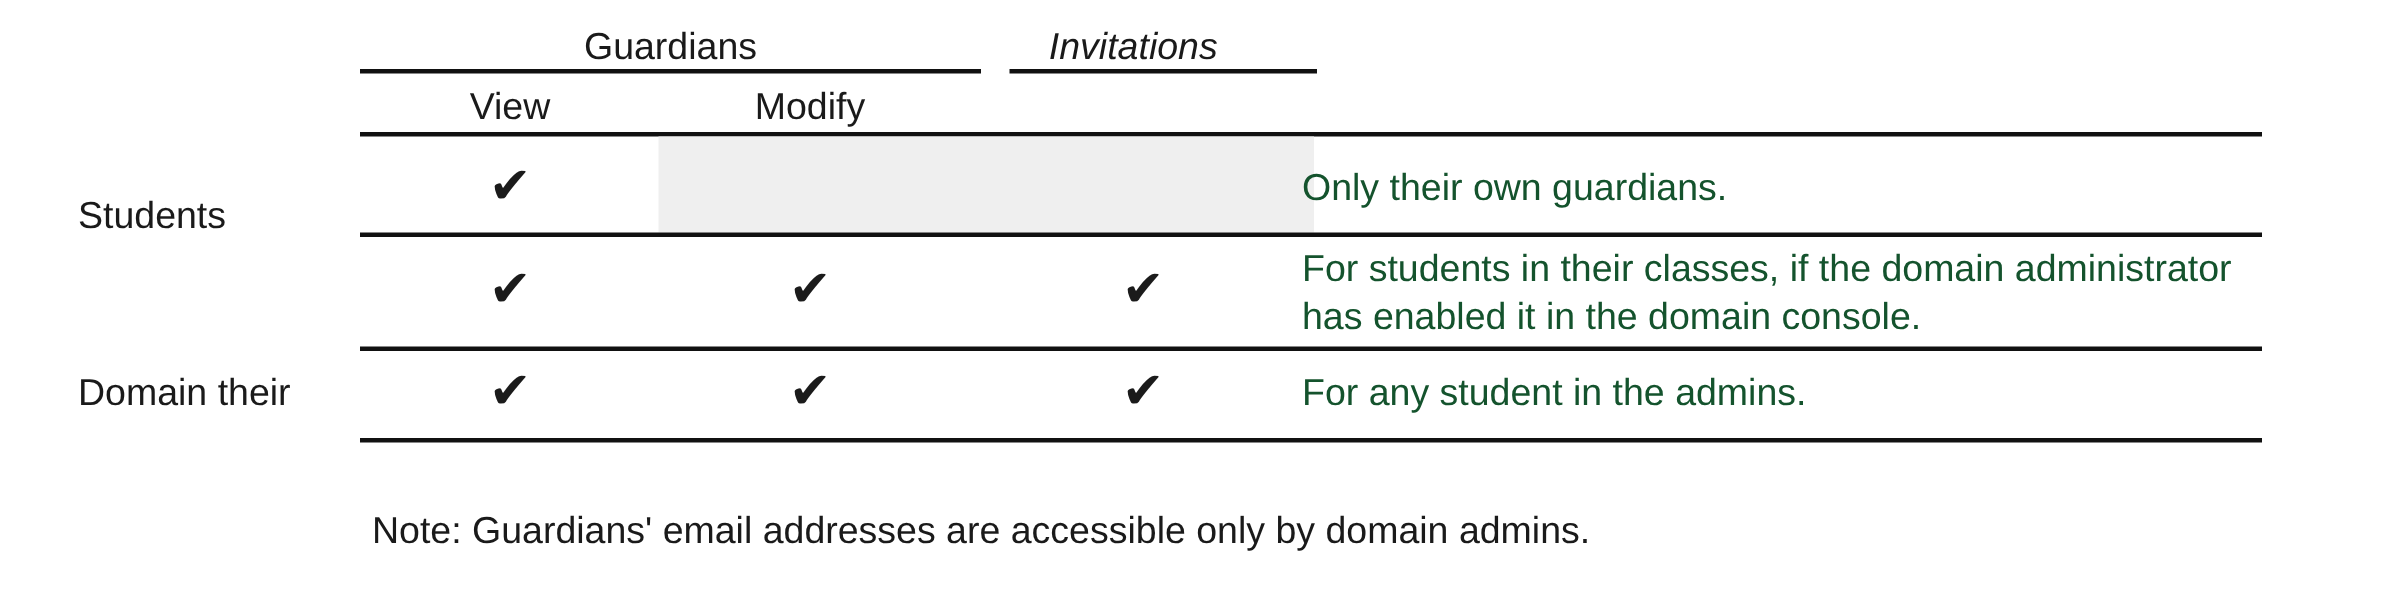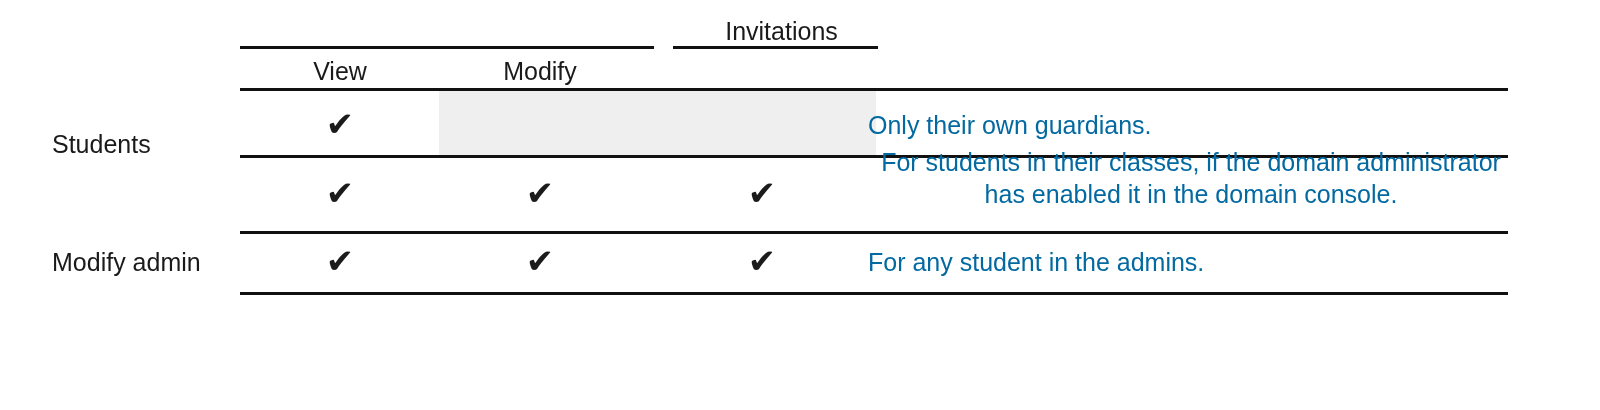--- a/index.html
+++ b/index.html
@@ -73,41 +73,42 @@
     font-family: "DejaVu Sans", sans-serif;
   }
 
   
   .desc {
     position: absolute;
     left: 868px;
     width: 646px;
     font-size: 25px;
     line-height: 32px;
-    color: #0369a1;
+    color: #14532d;
   }
 
   
   .note {
     position: absolute;
     left: 248px;
     top: 338px;
     font-size: 25px;
     line-height: 32px;
     white-space: nowrap;
     color: #1a1a1a;
   }
 </style>
 </head>
 <body>
 
 <div class="sheet">
 
+  <div class="group-label" style="left:240px; top:16px; width:414px;">Guardians</div>
 
-  <div class="group-label" style="left:679px; top:16px; width:205px;">Invitations</div>
+  <div class="group-label" style="left:653px; top:16px; width:205px;font-style:italic;">Invitations</div>
 
   <div class="rule" style="left:240px; top:46px; width:414px; height:3px;"></div>
 
   <div class="rule" style="left:673px; top:46px; width:205px; height:3px;"></div>
 
   <div class="col-header" style="left:470px; top:56px; width:140px;">Modify</div>
 
   <div class="col-header" style="left:284px; top:56px; width:112px;">View</div>
 
 
@@ -127,30 +128,31 @@
 
   <div class="rule" style="left:240px; top:155px; width:1268px; height:3px;"></div>
 
 
   <div class="check" style="left:312px; top:176px;">✔</div>
 
   <div class="check" style="left:512px; top:176px;">✔</div>
 
   <div class="check" style="left:734px; top:176px;">✔</div>
 
-  <div class="desc" style="top:146px;text-align:center;">For students in their classes, if the domain administrator has enabled it in the domain console.</div>
+  <div class="desc" style="top:163px;">For students in their classes, if the domain administrator has enabled it in the domain console.</div>
 
   <div class="rule" style="left:240px; top:231px; width:1268px; height:3px;"></div>
 
-  <div class="row-label" style="left:52px; top:247px;">Modify admin</div>
+  <div class="row-label" style="left:52px; top:247px;">Domain their</div>
 
   <div class="check" style="left:312px; top:244px;">✔</div>
 
   <div class="check" style="left:512px; top:244px;">✔</div>
 
   <div class="check" style="left:734px; top:244px;">✔</div>
 
   <div class="desc" style="top:246px;">For any student in the admins.</div>
 
   <div class="rule" style="left:240px; top:292px; width:1268px; height:3px;"></div>
 
+  <div class="note">Note: Guardians' email addresses are accessible only by domain admins.</div>
 
 </div>
 
 </body></html>

